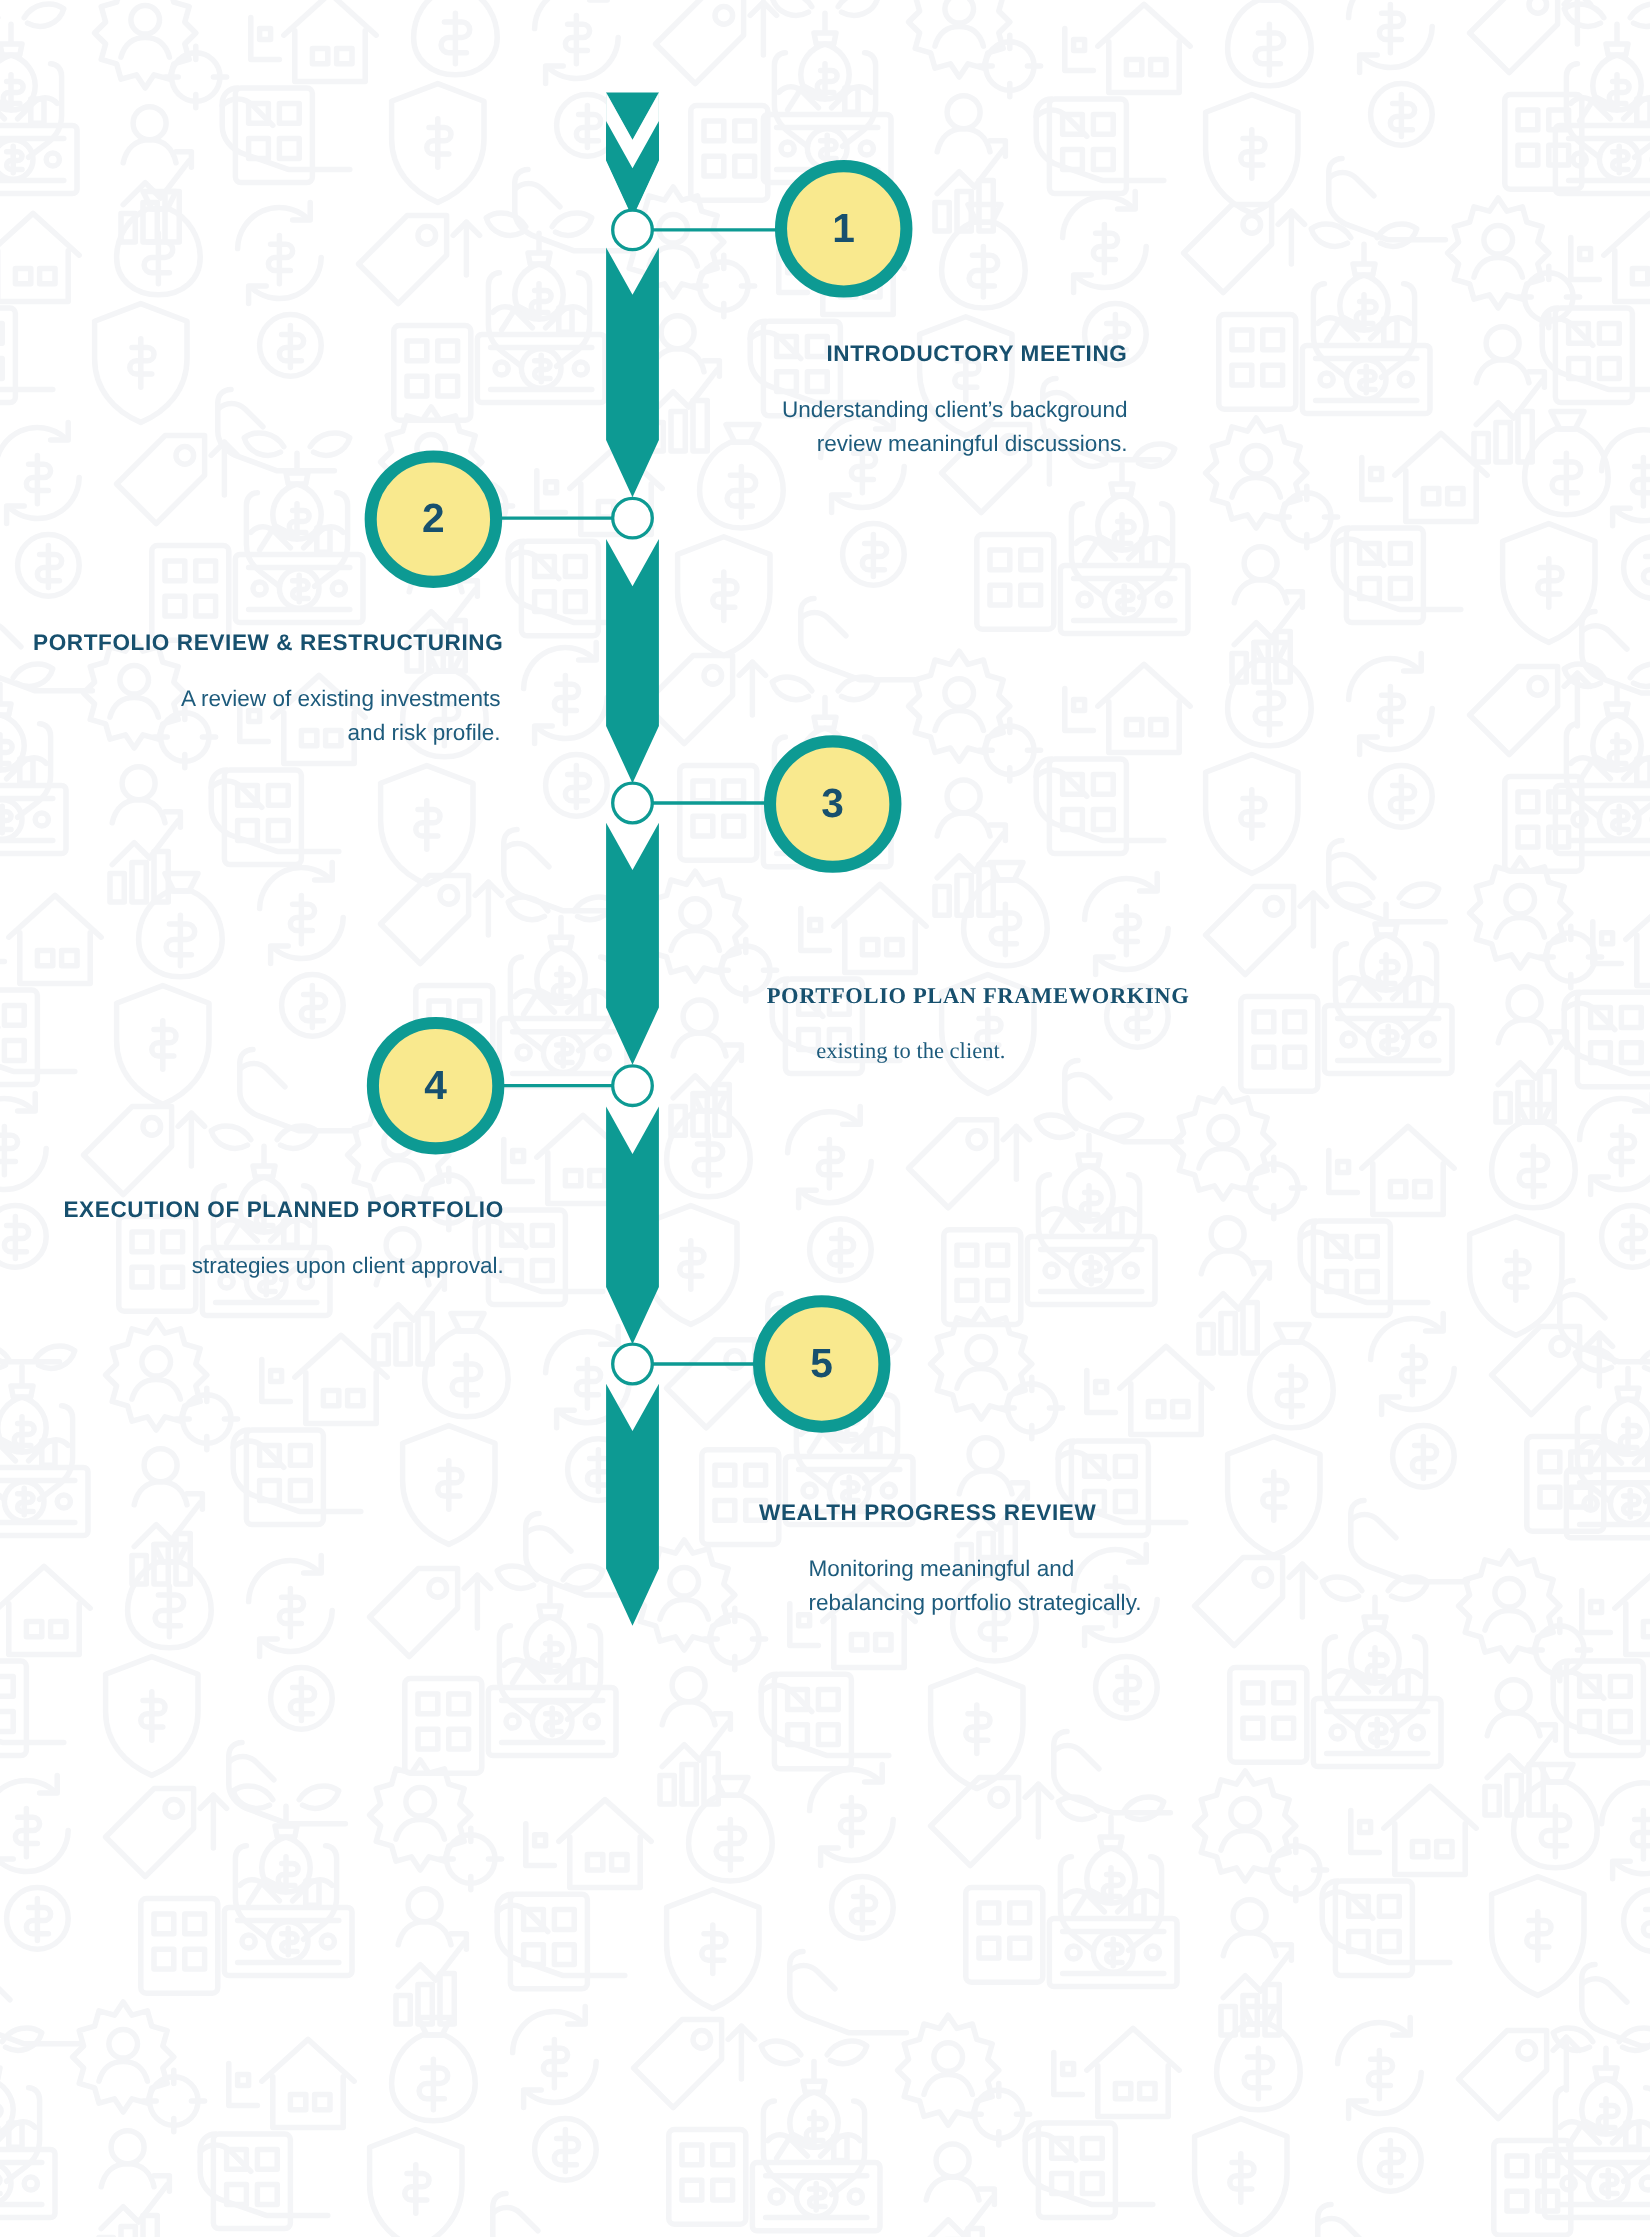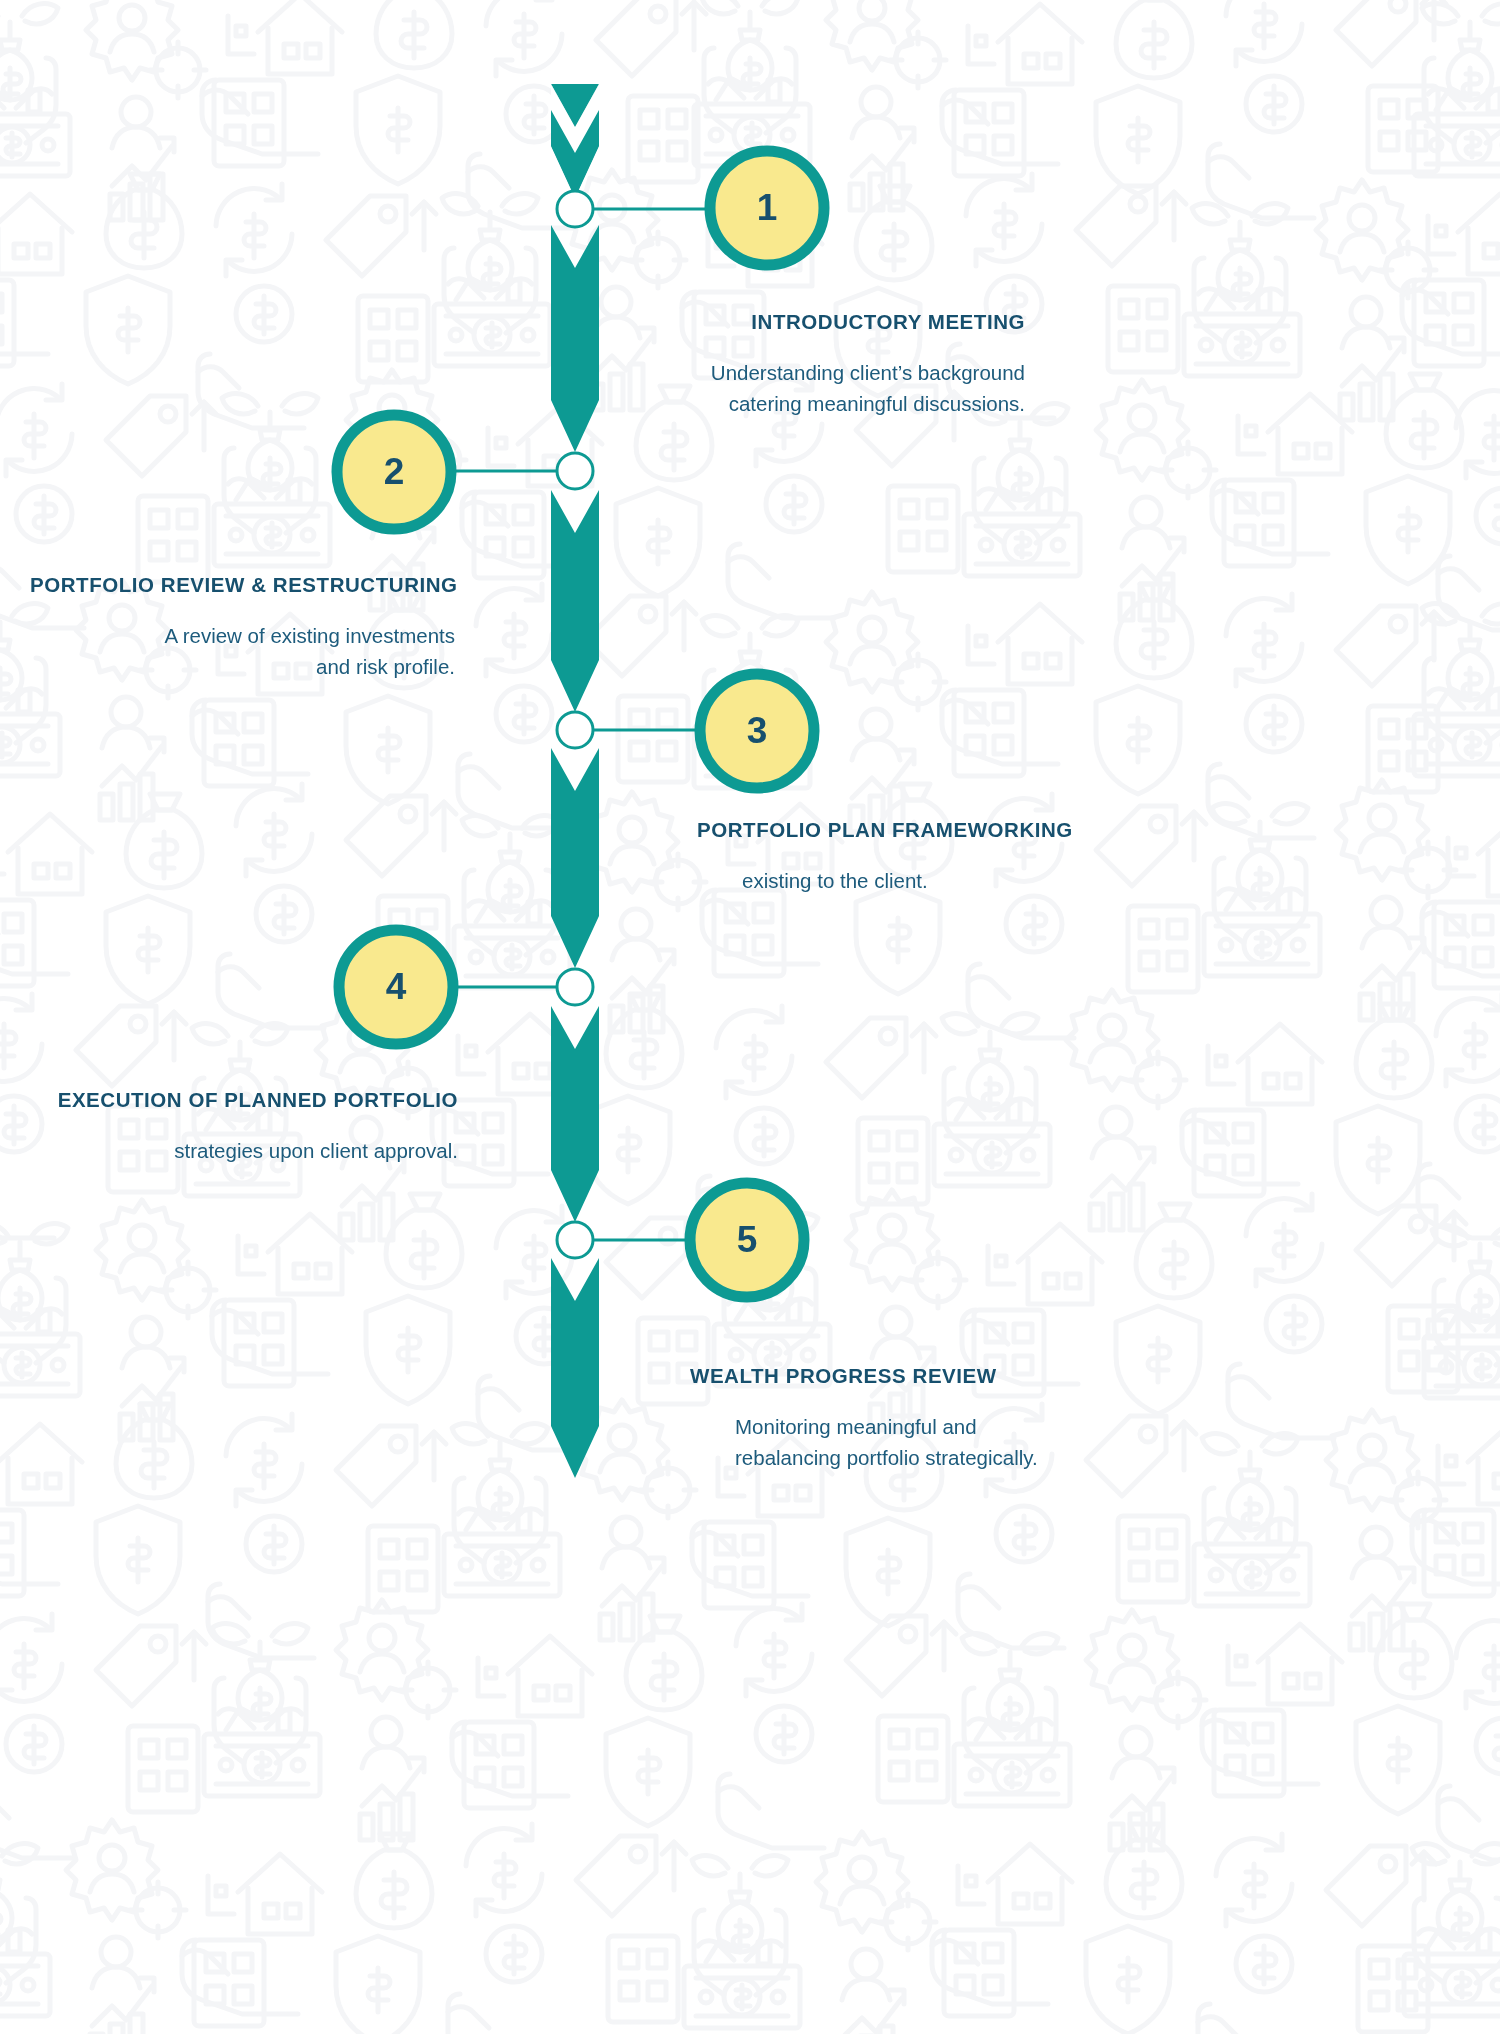--- a/index.html
+++ b/index.html
@@ -305,31 +305,31 @@
   <div class="badge-num" style="left:705px;top:679px;">3</div>
   <div class="badge-num" style="left:344px;top:935px;">4</div>
   <div class="badge-num" style="left:695px;top:1188px;">5</div>
 
   <div id="texts">
 
     <div class="step-text align-right" style="left:600px;top:310px;width:425px;">
       <p class="heading">INTRODUCTORY MEETING</p>
       <div class="gap"></div>
       <p class="body">Understanding client’s background</p>
-      <p class="body">catering  meaningful discussions.</p>
+      <p class="body">review  meaningful discussions.</p>
     </div>
 
     <div class="step-text align-right" style="left:30px;top:573px;width:425px;">
       <p class="heading">PORTFOLIO REVIEW &amp; RESTRUCTURING</p>
       <div class="gap"></div>
       <p class="body">A review of existing investments</p>
       <p class="body">and risk profile.</p>
     </div>
 
-    <div class="step-text align-left" style="left:697px;top:818px;width:430px;">
+    <div class="step-text align-left" style="left:697px;top:894px;width:430px;font-family:Liberation Serif, serif;">
       <p class="heading">PORTFOLIO PLAN FRAMEWORKING</p>
       <div class="gap"></div>
       <p class="body">existing to the client.</p>
     </div>
 
     <div class="step-text align-right" style="left:30px;top:1088px;width:428px;">
       <p class="heading">EXECUTION OF PLANNED PORTFOLIO</p>
       <div class="gap"></div>
       <p class="body">strategies upon client approval.</p>
     </div>

